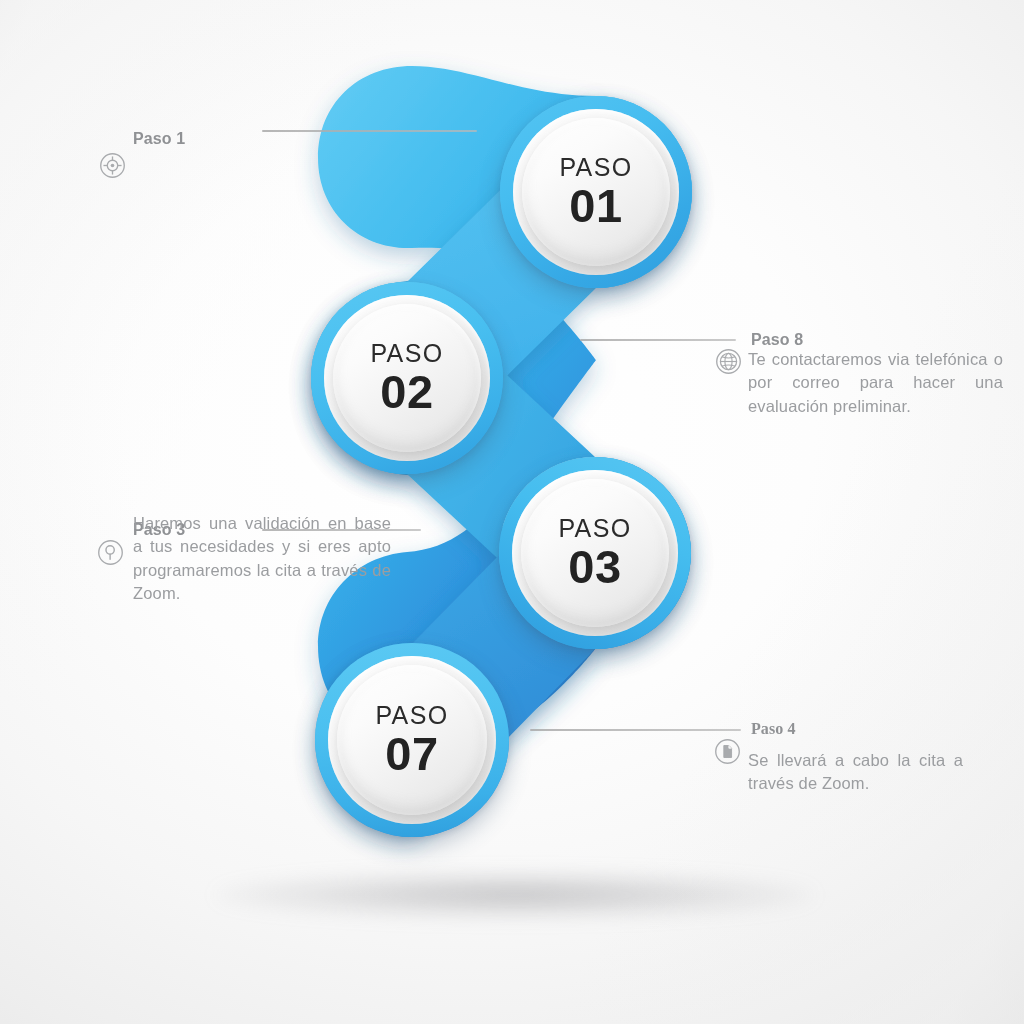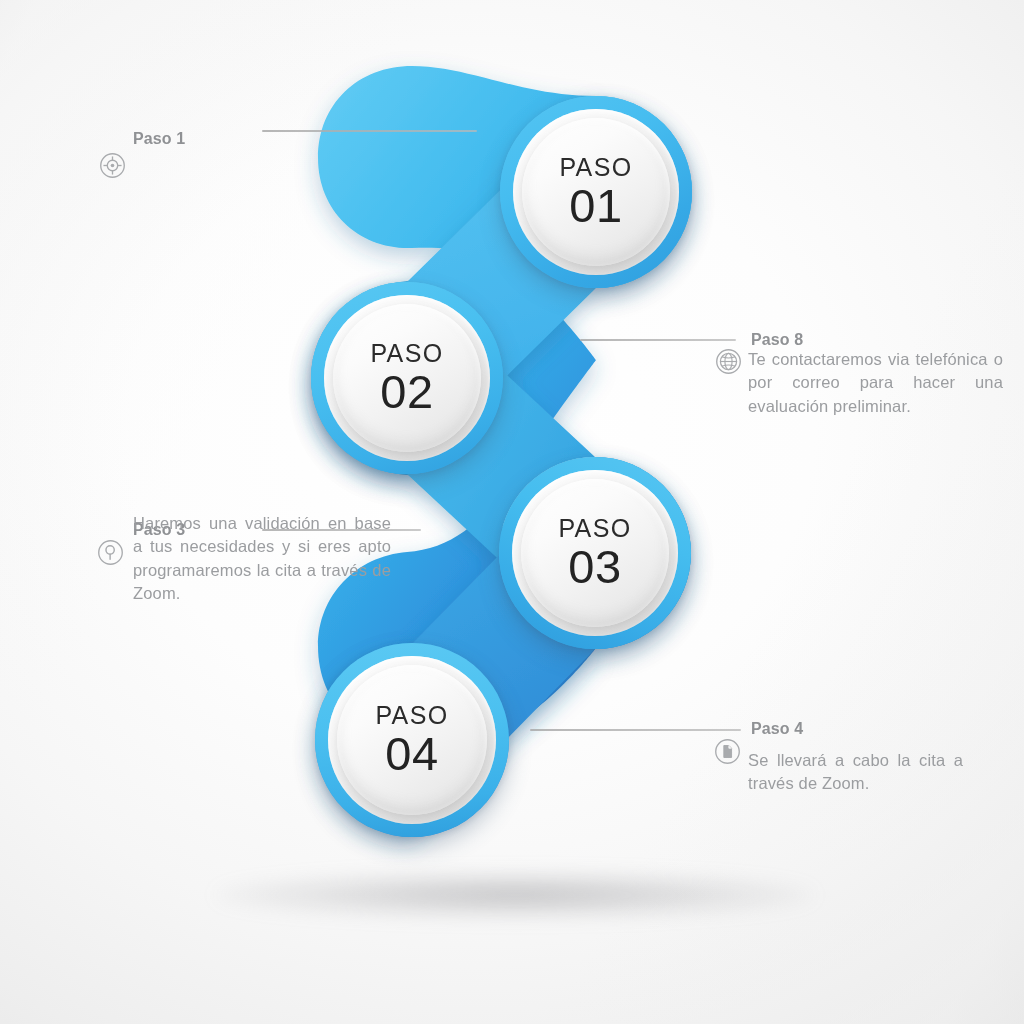--- a/index.html
+++ b/index.html
@@ -97,21 +97,21 @@
   }
   .face .kicker {
     font-size: 25px;
     letter-spacing: 1.4px;
     color: #2b2b2b;
     font-weight: 400;
     margin-bottom: 2px;
   }
   .face .num {
     font-size: 47px;
-    font-weight: 400;
+    font-weight: 700;
     letter-spacing: 0.5px;
     color: #232323;
   }
 
   
   .callout {
     position: absolute;
   }
   .callout .rule {
     position: absolute;
@@ -247,21 +247,21 @@
       <span class="kicker">PASO</span>
       <span class="num">03</span>
     </div>
   </div>
 
   <div class="step-node" style="left:315px; top:643px; width:194px; height:194px;">
     <div class="ring ring-d"></div>
     <div class="bezel" style="left:13px; top:13px; width:168px; height:168px;"></div>
     <div class="face" style="left:22px; top:22px; width:150px; height:150px;">
       <span class="kicker">PASO</span>
-      <span class="num">04</span>
+      <span class="num">07</span>
     </div>
   </div>
 
   <div class="callout" style="left:0; top:0; width:1024px; height:1024px;">
     <div class="rule" style="left:262px; top:130px; width:215px;"></div>
     <div class="heading" style="left:133px; top:130px;">Paso 1</div>
     <div class="badge-icon" style="left:99px; top:152px;">
       <svg viewBox="0 0 28 28" xmlns="http://www.w3.org/2000/svg">
         <circle cx="14" cy="14" r="12.2" fill="none" stroke="#a9abae" stroke-width="1.4"></circle>
         <circle cx="14" cy="14" r="5.4" fill="none" stroke="#a9abae" stroke-width="1.4"></circle>
@@ -298,21 +298,21 @@
         <circle cx="14" cy="14" r="12.2" fill="none" stroke="#a9abae" stroke-width="1.4"></circle>
         <circle cx="13.6" cy="11.4" r="4.3" fill="none" stroke="#a9abae" stroke-width="1.5"></circle>
         <line x1="13.6" y1="15.7" x2="13.6" y2="21.1" stroke="#a9abae" stroke-width="1.5" stroke-linecap="round"></line>
       </svg>
     </div>
     <div class="body justify" style="left:133px; top:512px; width:258px;">Haremos una validación en base a tus necesidades y si eres apto programaremos la cita a través de Zoom.</div>
   </div>
 
   <div class="callout" style="left:0; top:0; width:1024px; height:1024px;">
     <div class="rule" style="left:530px; top:729px; width:211px;"></div>
-    <div class="heading" style="left:751px; top:720px;">Paso 4</div>
+    <div class="heading" style="left:751px; top:720px;font-family:Liberation Serif, serif;">Paso 4</div>
     <div class="badge-icon" style="left:714px; top:738px;">
       <svg viewBox="0 0 28 28" xmlns="http://www.w3.org/2000/svg">
         <circle cx="14" cy="14" r="12.2" fill="none" stroke="#a9abae" stroke-width="1.4"></circle>
         <path d="M 10.2 7.8 L 15.4 7.8 L 18.2 10.6 L 18.2 20.2 L 10.2 20.2 Z" fill="#a9abae" stroke="#a9abae" stroke-width="1" stroke-linejoin="round"></path>
         <path d="M 15.4 7.8 L 15.4 10.6 L 18.2 10.6" fill="#f2f2f2" stroke="#f2f2f2" stroke-width="0.9"></path>
       </svg>
     </div>
     <div class="body justify" style="left:748px; top:737px; width:215px;margin-top:12px;">Se llevará a cabo la cita a través de Zoom.</div>
   </div>
 

